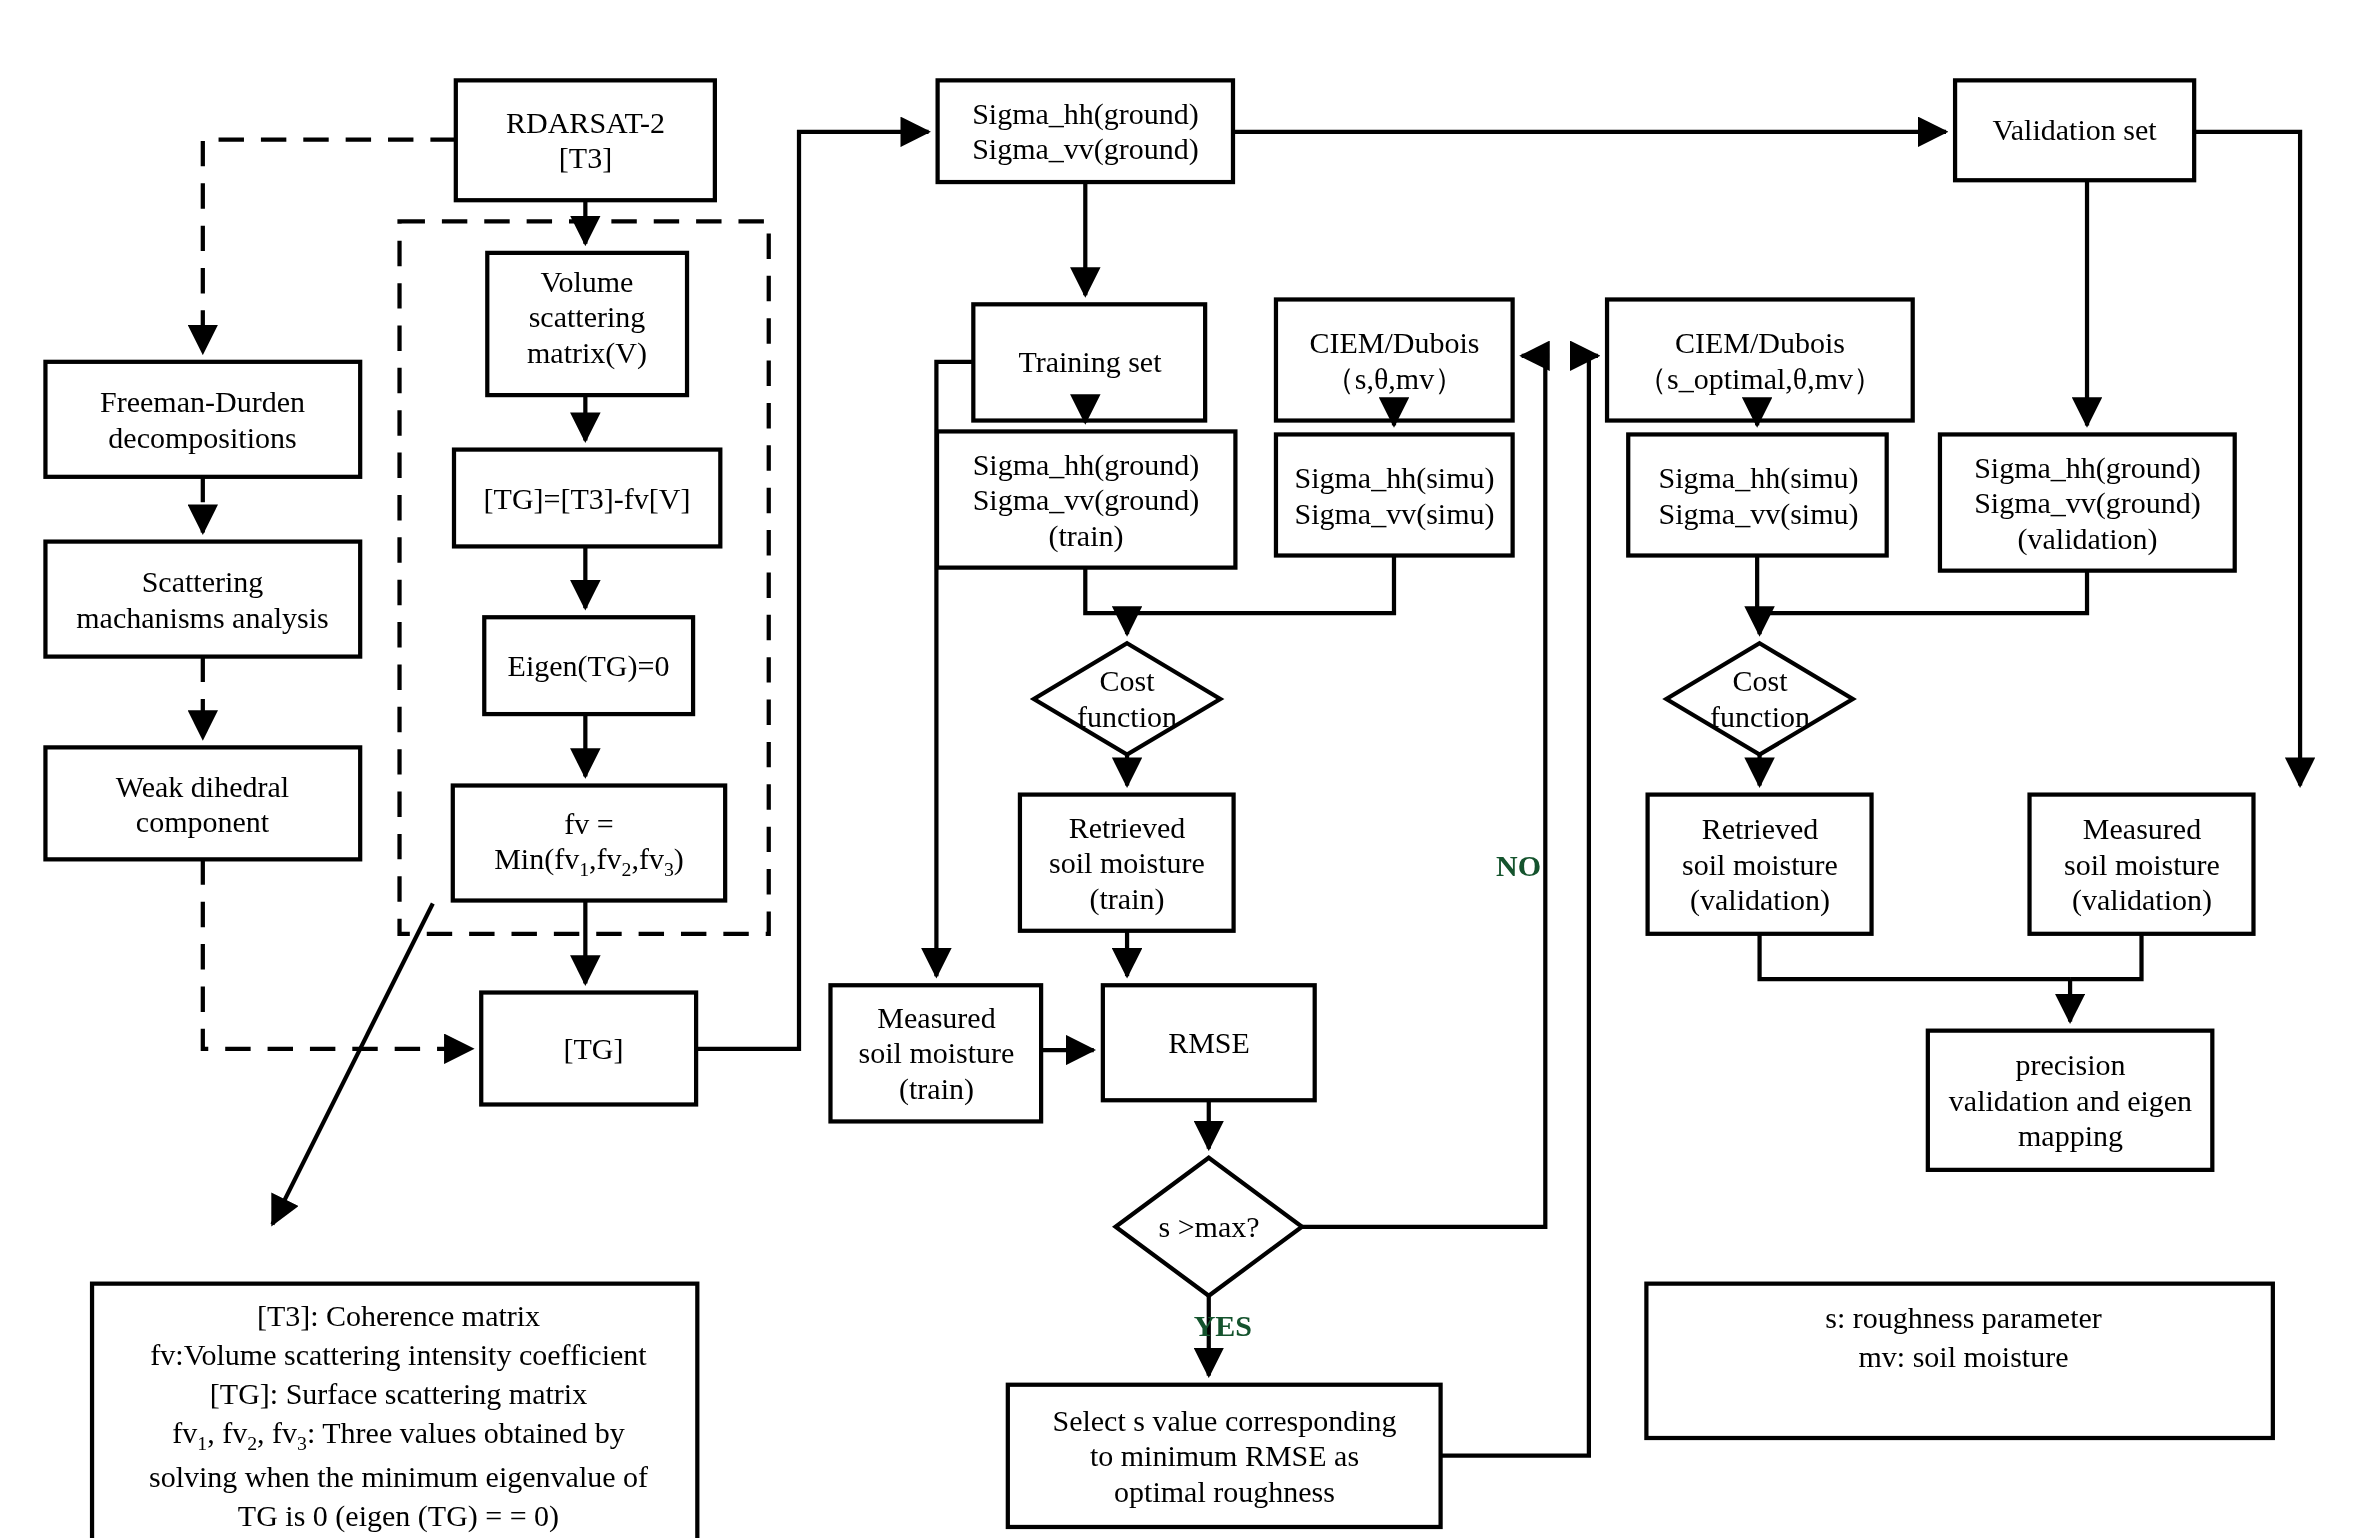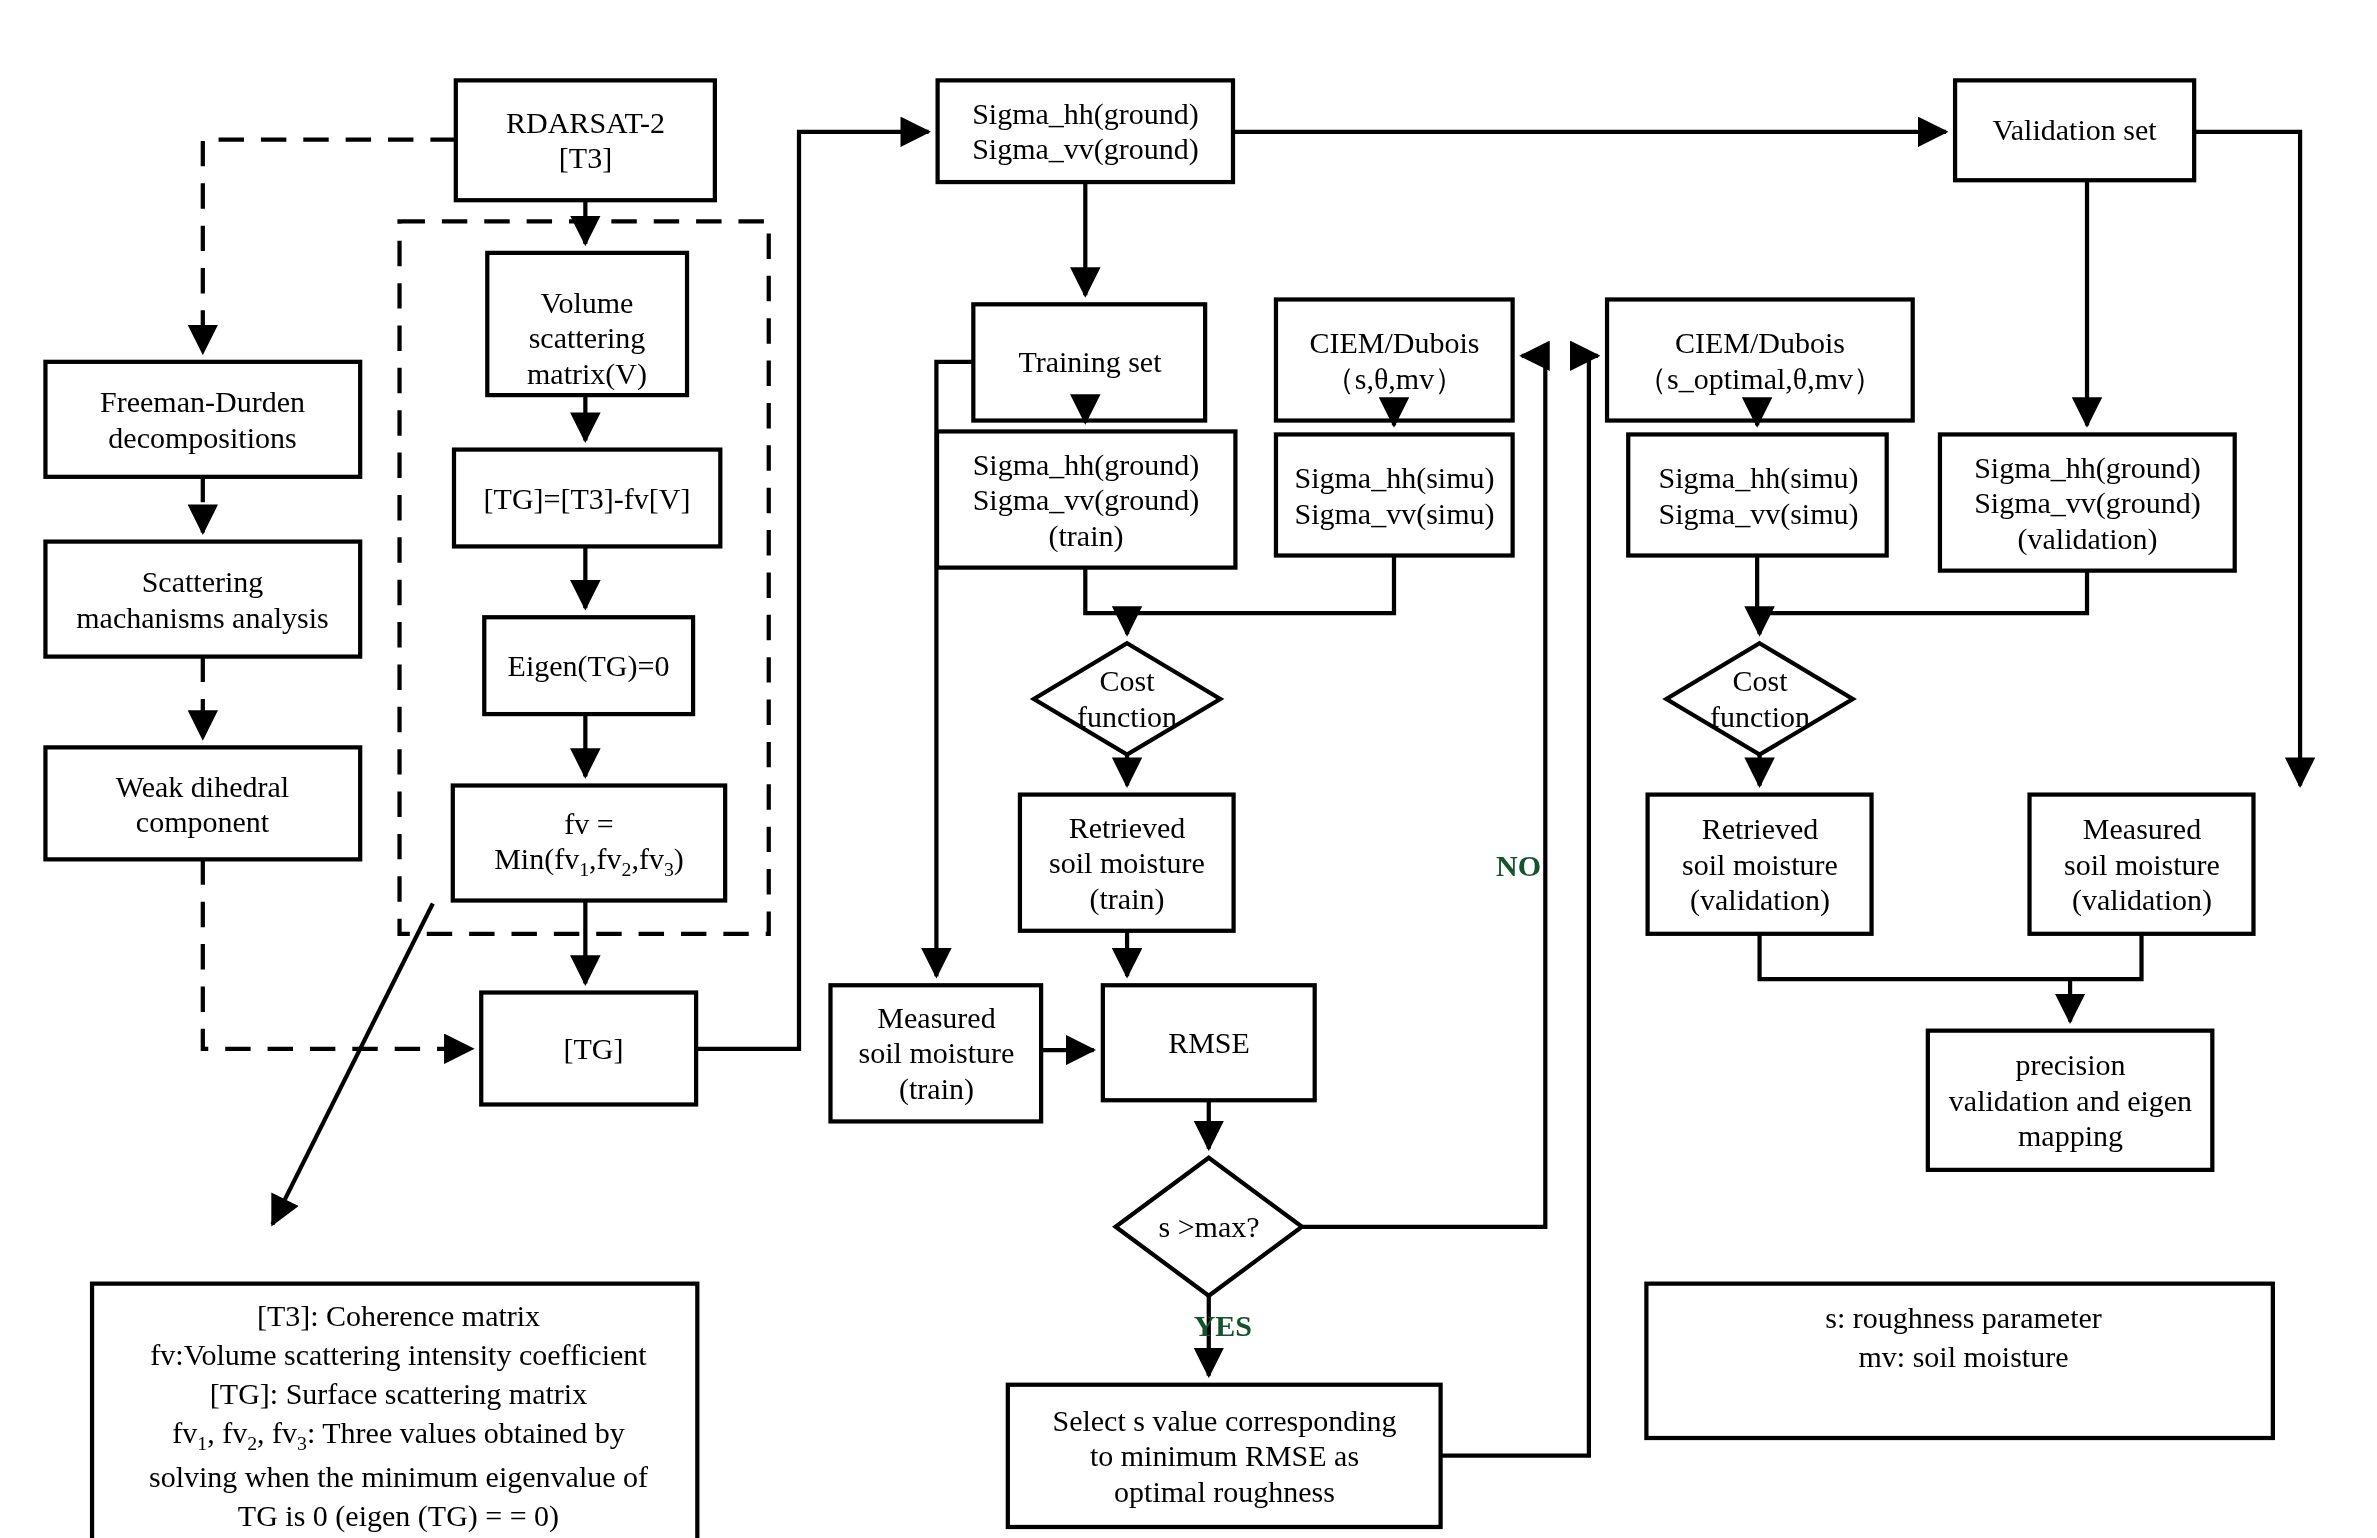--- a/index.html
+++ b/index.html
@@ -134,21 +134,21 @@
 <div class="nodeText" style="left:45px;top:504px;width:315px;height:115px;">
       <span style="white-space:pre-line">Scattering
 machanisms analysis</span>
     </div>
 
 <div class="nodeText" style="left:45px;top:710px;width:315px;height:112px;">
       <span style="white-space:pre-line">Weak dihedral
 component</span>
     </div>
 
-<div class="nodeText" style="left:487px;top:229px;width:200px;height:142px;">
+<div class="nodeText" style="left:487px;top:208px;width:200px;height:142px;">
       <span style="white-space:pre-line">Volume
 scattering
 matrix(V)</span>
     </div>
 
 <div class="nodeText" style="left:454px;top:412px;width:266px;height:97px;">
       <span style="white-space:pre-line">[TG]=[T3]-fv[V]</span>
     </div>
 
 <div class="nodeText" style="left:484px;top:579px;width:209px;height:97px;">

